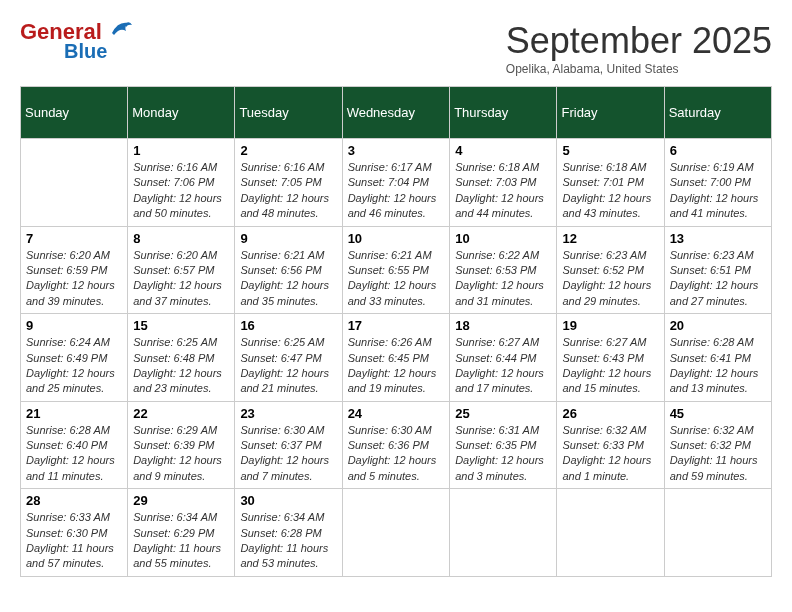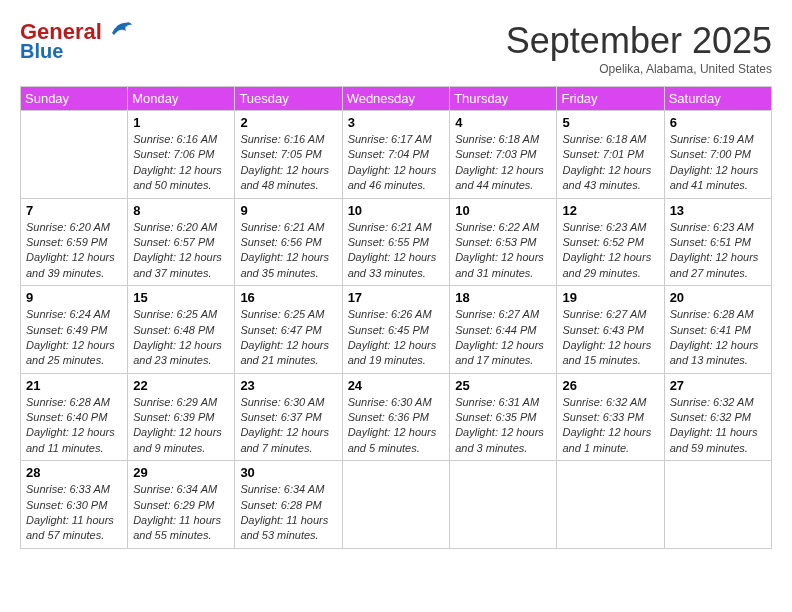--- a/index.html
+++ b/index.html
@@ -22,40 +22,39 @@
       align-items: flex-start;
     }
     .logo-text {
       font-size: 22px;
       font-weight: bold;
       color: #333;
       line-height: 1.1;
     }
     .logo-text span { color: #b91c1c; }
     .title-block {
-      text-align: right;
     }
     .main-title {
       font-size: 36px;
       font-weight: normal;
       color: #333;
     }
     .subtitle {
       font-size: 12px;
       color: #555;
     }
     .calendar {
       width: 100%;
       border-collapse: collapse;
       font-size: 11px;
     }
     .calendar thead tr th {
-      background-color: #d946ef;
+      background-color: #14532d;
       color: #fff;
-      padding: 4px 4px;
+      padding: 18px 4px;
       text-align: left;
       font-size: 13px;
       font-weight: normal;
       border: 1px solid #ccc;
     }
     .calendar tbody tr td {
       border: 1px solid #ccc;
       vertical-align: top;
       padding: 4px 5px;
       min-height: 80px;
@@ -84,21 +83,21 @@
   <div class="logo">
     <div style="display:flex; align-items:center;">
       <span class="logo-text">
         <span>General</span>
       </span>
       <svg width="28" height="22" viewBox="0 0 28 22" style="margin-left:2px; margin-top:-4px;">
         <path d="M8,14 Q14,2 24,4 Q20,8 22,12 Q16,8 10,16 Z" fill="#1a6db5"></path>
         <path d="M22,4 Q26,2 28,6 Q24,5 22,8 Z" fill="#1a6db5"></path>
       </svg>
     </div>
-    <span class="logo-text" style="color:#1a6db5; font-size:20px; margin-top:-4px;">Blue</span>
+    <span class="logo-text" style="color:#1a6db5; font-size:20px; margin-top:-4px;margin-left:44px;">Blue</span>
   </div>
   <div class="title-block">
     <div class="main-title">September 2025</div>
     <div class="subtitle">Opelika, Alabama, United States</div>
   </div>
 </div>
 
 <table class="calendar">
   <thead>
     <tr>
@@ -218,21 +217,21 @@
         </td>
         <td>
           <span class="day-num">25</span>
           <div class="day-info">Sunrise: 6:31 AM<br>Sunset: 6:35 PM<br>Daylight: 12 hours<br>and 3 minutes.</div>
         </td>
         <td>
           <span class="day-num">26</span>
           <div class="day-info">Sunrise: 6:32 AM<br>Sunset: 6:33 PM<br>Daylight: 12 hours<br>and 1 minute.</div>
         </td>
         <td>
-          <span class="day-num">27</span>
+          <span class="day-num">45</span>
           <div class="day-info">Sunrise: 6:32 AM<br>Sunset: 6:32 PM<br>Daylight: 11 hours<br>and 59 minutes.</div>
         </td>
       </tr>
       <tr>
         <td>
           <span class="day-num">28</span>
           <div class="day-info">Sunrise: 6:33 AM<br>Sunset: 6:30 PM<br>Daylight: 11 hours<br>and 57 minutes.</div>
         </td>
         <td>
           <span class="day-num">29</span>

